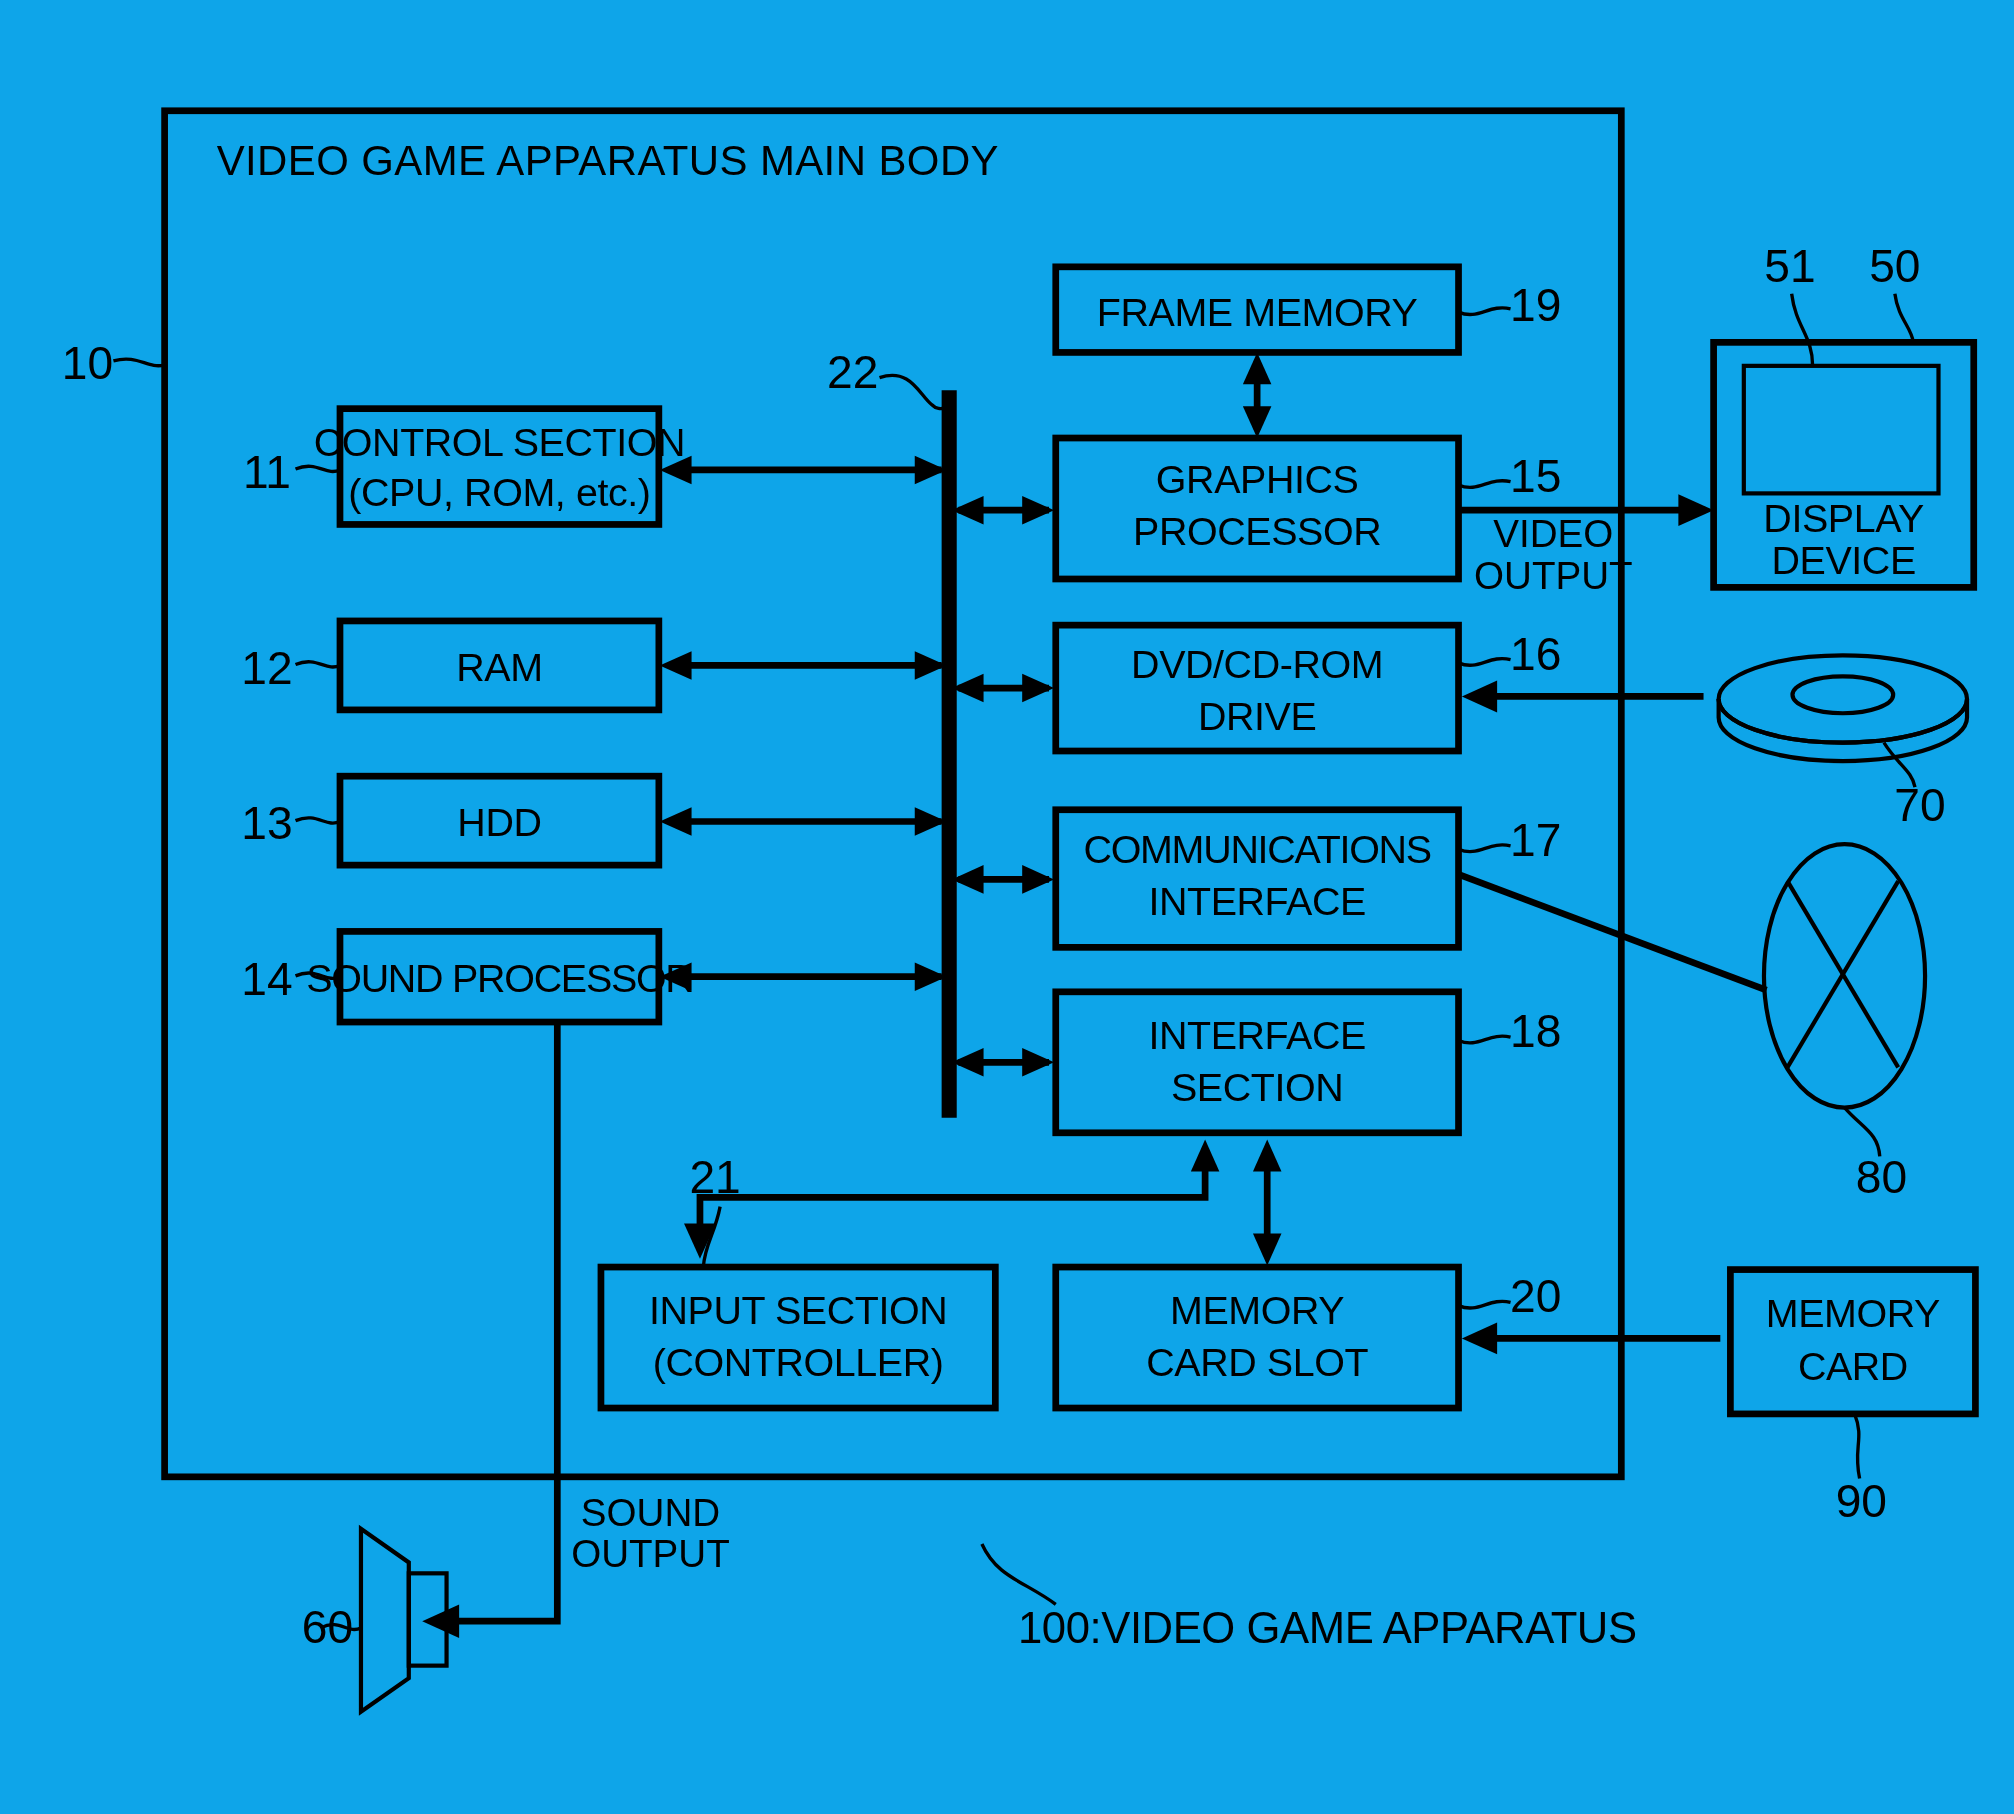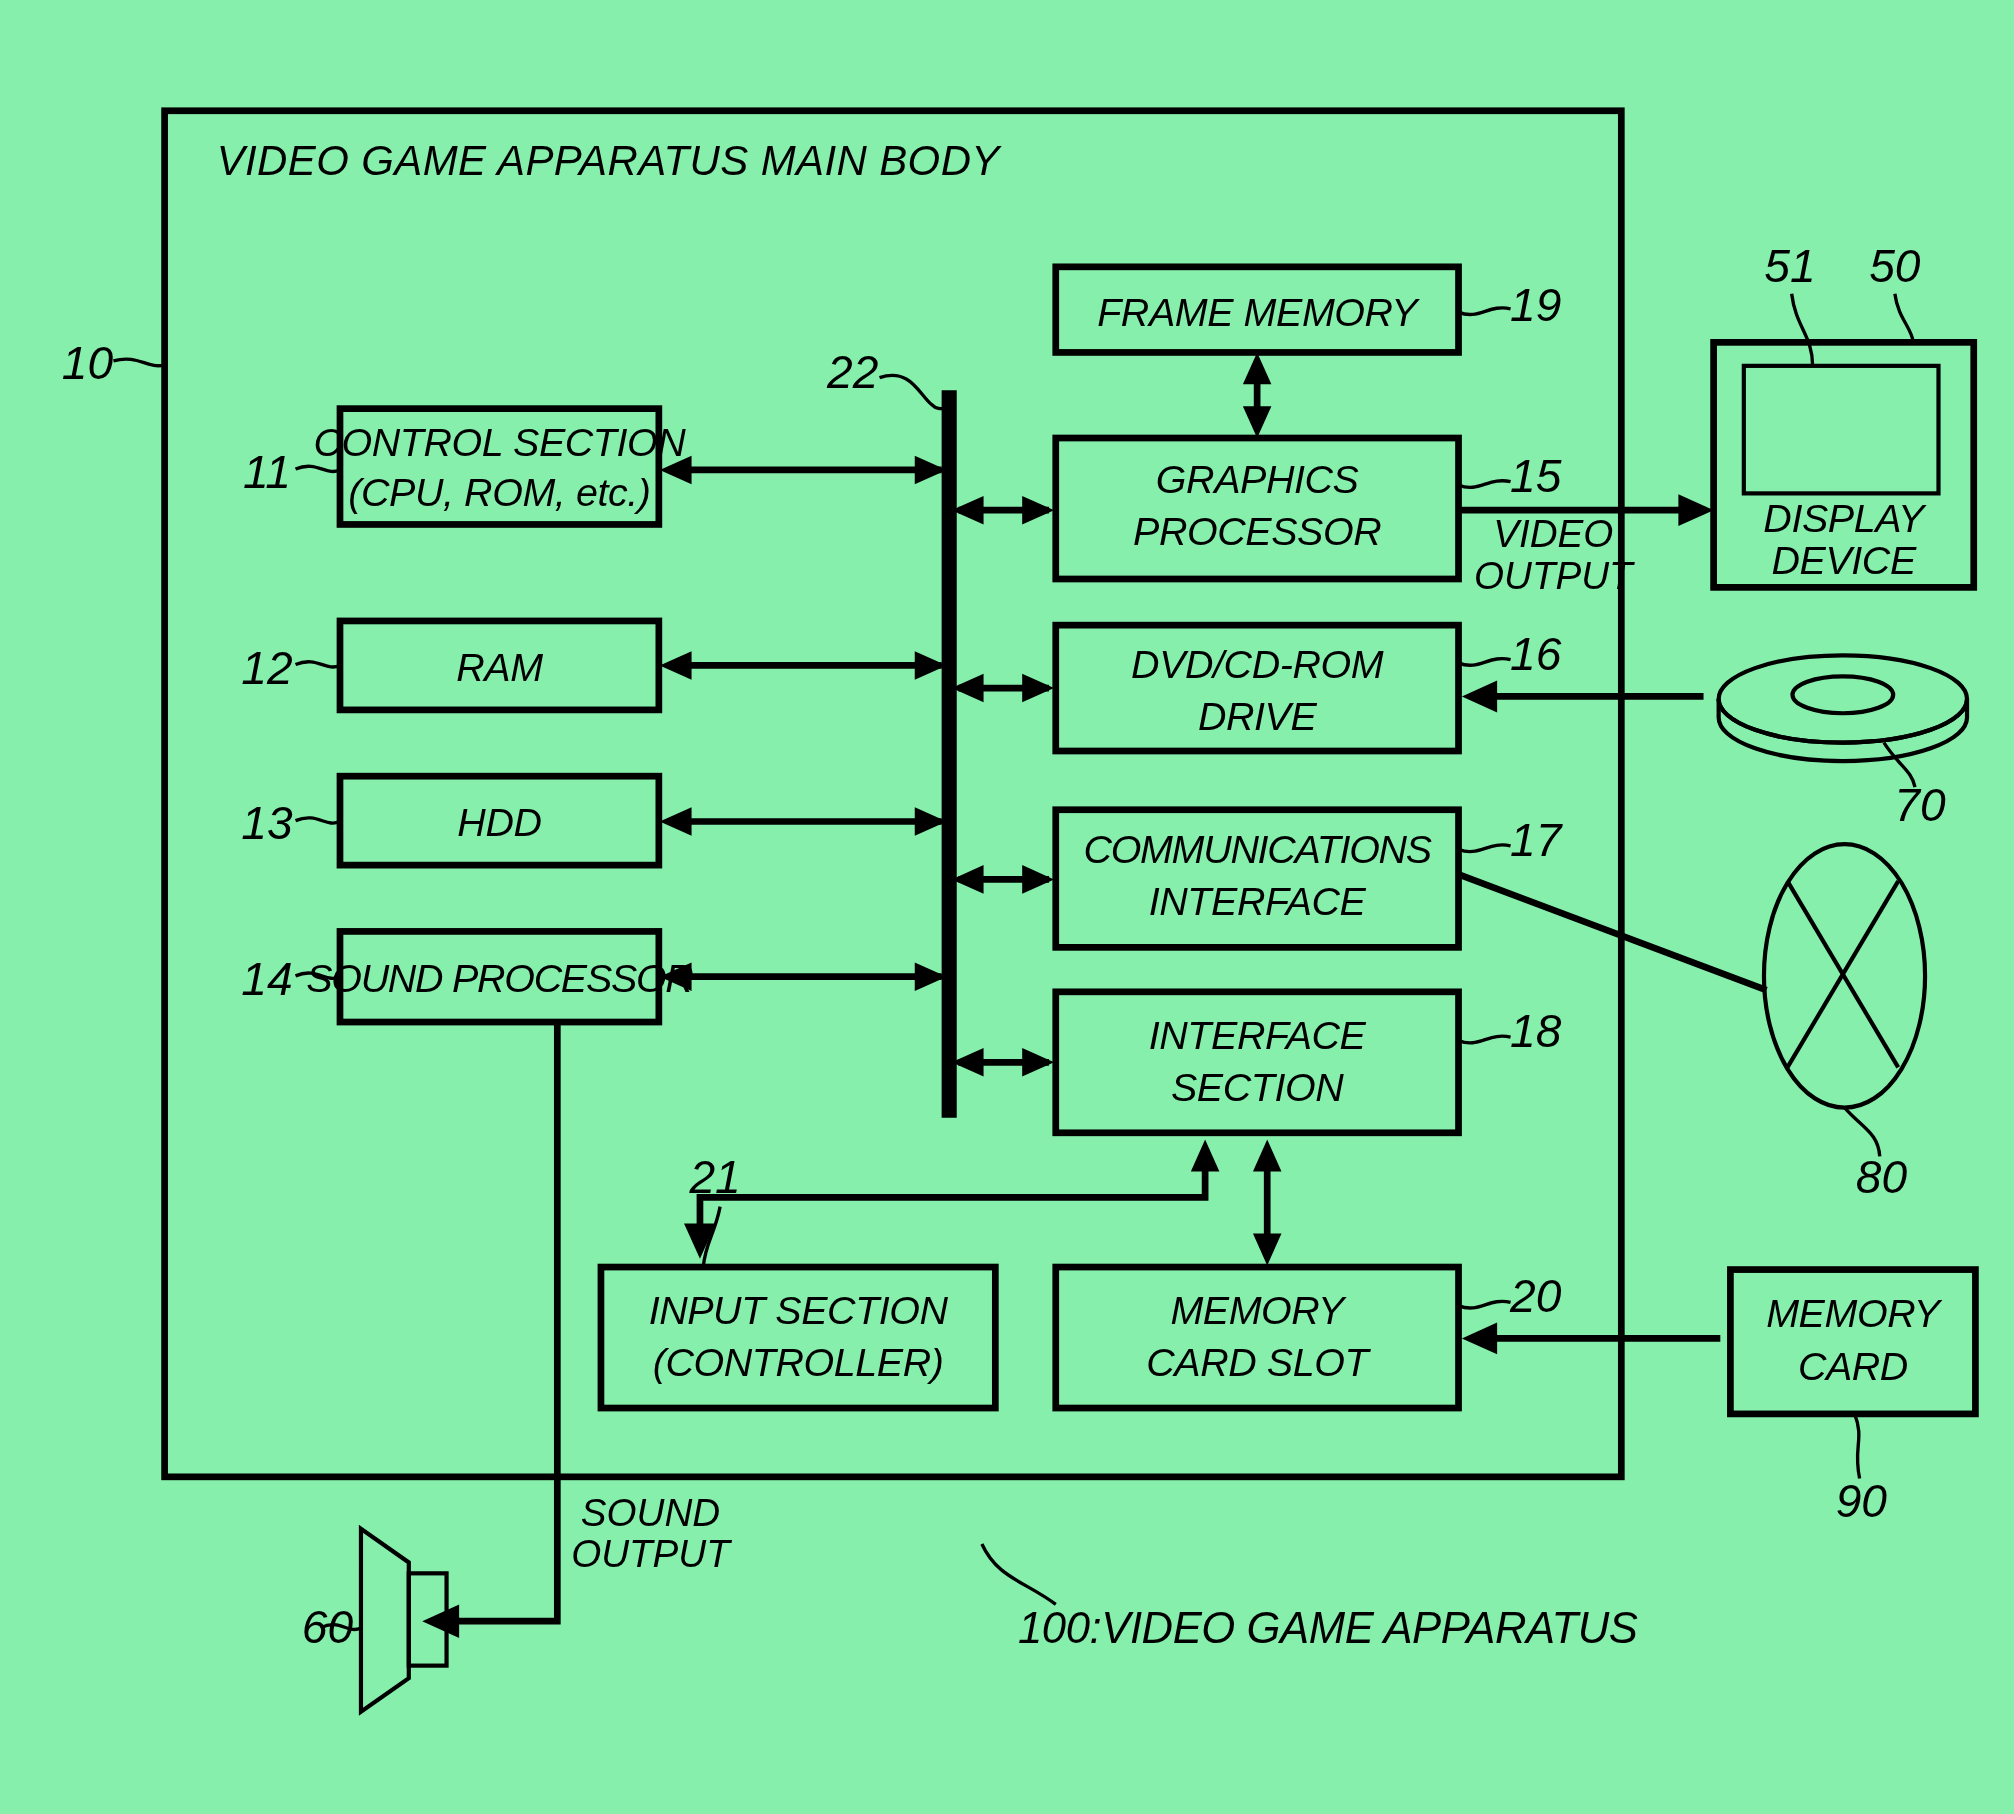--- a/index.html
+++ b/index.html
@@ -1,18 +1,18 @@
 <!DOCTYPE html>
 <html style="font-size:13.4px"><head>
 <meta charset="utf-8">
 <style>
   html,body{margin:0;padding:0;background:#fff;}
   body{width:2015px;height:1815px;overflow:hidden;
        font-family:"Liberation Sans","DejaVu Sans",sans-serif;}
-  #stage{position:relative;width:2015px;height:1815px;background:#86efac;font-style:italic;}
+  #stage{position:relative;width:2015px;height:1815px;background:#0ea5e9;}
   svg{display:block;}
   .bx{fill:none;stroke:#000;stroke-width:8;}
   .thin{fill:none;stroke:#000;stroke-width:5;}
   .ln{stroke:#000;stroke-width:8;fill:none;}
   .lead{stroke:#000;stroke-width:4;fill:none;}
   .bus{stroke:#000;stroke-width:18;stroke-linecap:butt;}
   text{font-family:"Liberation Sans","DejaVu Sans",sans-serif;fill:#000;}
   .lbl{font-size:47px;text-anchor:middle;letter-spacing:-0.5px;}
   .lbl2{font-size:47px;text-anchor:middle;letter-spacing:-1.5px;}
   .num{font-size:55px;text-anchor:middle;}

